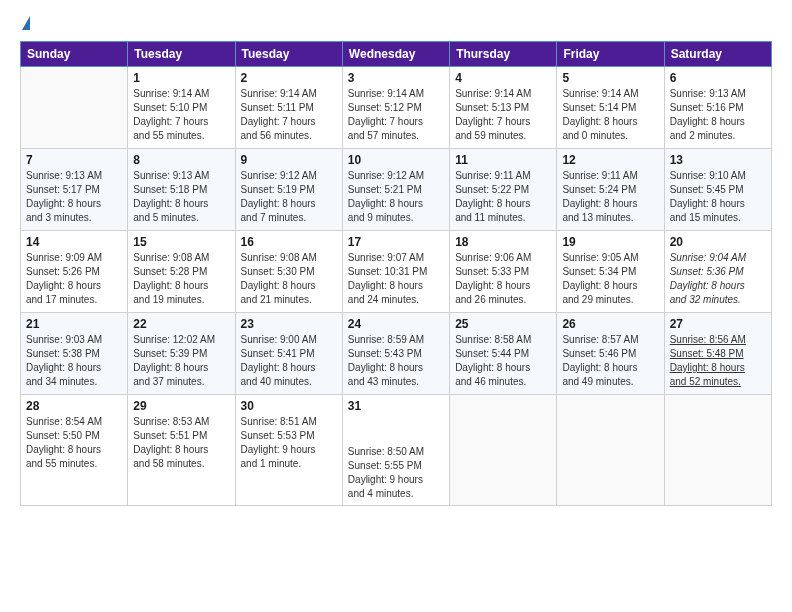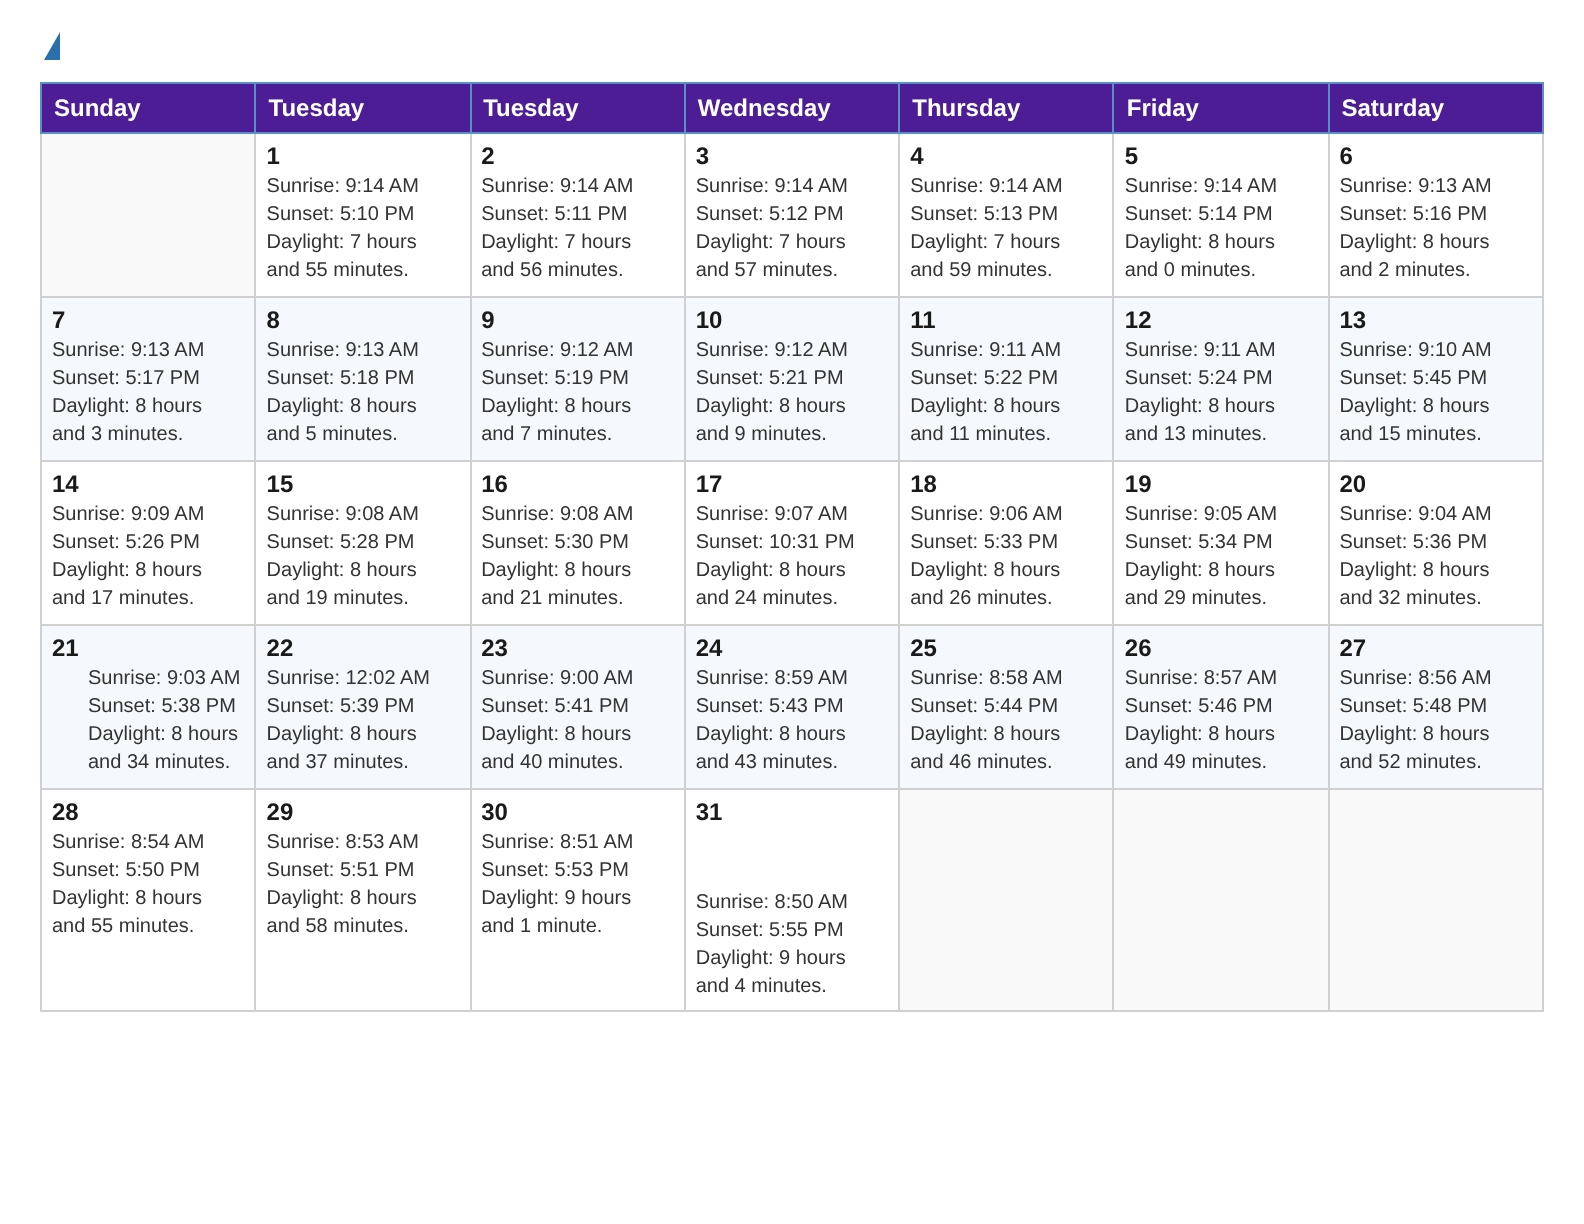--- a/index.html
+++ b/index.html
@@ -263,30 +263,30 @@
           </td>
           <td>
             <span class="day-number">19</span>
             <div class="day-info" style="white-space: pre-line;">Sunrise: 9:05 AM
 Sunset: 5:34 PM
 Daylight: 8 hours
 and 29 minutes.</div>
           </td>
           <td>
             <span class="day-number">20</span>
-            <div class="day-info" style="white-space: pre-line;">Sunrise: 9:04 AM
+            <div class="day-info" style="white-space: pre-line; font-style: italic;">Sunrise: 9:04 AM
 Sunset: 5:36 PM
 Daylight: 8 hours
 and 32 minutes.</div>
           </td>
         </tr>
         <tr>
           <td>
             <span class="day-number">21</span>
-            <div class="day-info" style="white-space: pre-line; margin-left: 18px;">Sunrise: 9:03 AM
+            <div class="day-info" style="white-space: pre-line;">Sunrise: 9:03 AM
 Sunset: 5:38 PM
 Daylight: 8 hours
 and 34 minutes.</div>
           </td>
           <td>
             <span class="day-number">22</span>
             <div class="day-info" style="white-space: pre-line;">Sunrise: 12:02 AM
 Sunset: 5:39 PM
 Daylight: 8 hours
 and 37 minutes.</div>
@@ -314,21 +314,21 @@
           </td>
           <td>
             <span class="day-number">26</span>
             <div class="day-info" style="white-space: pre-line;">Sunrise: 8:57 AM
 Sunset: 5:46 PM
 Daylight: 8 hours
 and 49 minutes.</div>
           </td>
           <td>
             <span class="day-number">27</span>
-            <div class="day-info" style="white-space: pre-line;">Sunrise: 8:56 AM
+            <div class="day-info" style="white-space: pre-line; text-decoration: underline;">Sunrise: 8:56 AM
 Sunset: 5:48 PM
 Daylight: 8 hours
 and 52 minutes.</div>
           </td>
         </tr>
         <tr>
           <td>
             <span class="day-number">28</span>
             <div class="day-info" style="white-space: pre-line;">Sunrise: 8:54 AM
 Sunset: 5:50 PM

